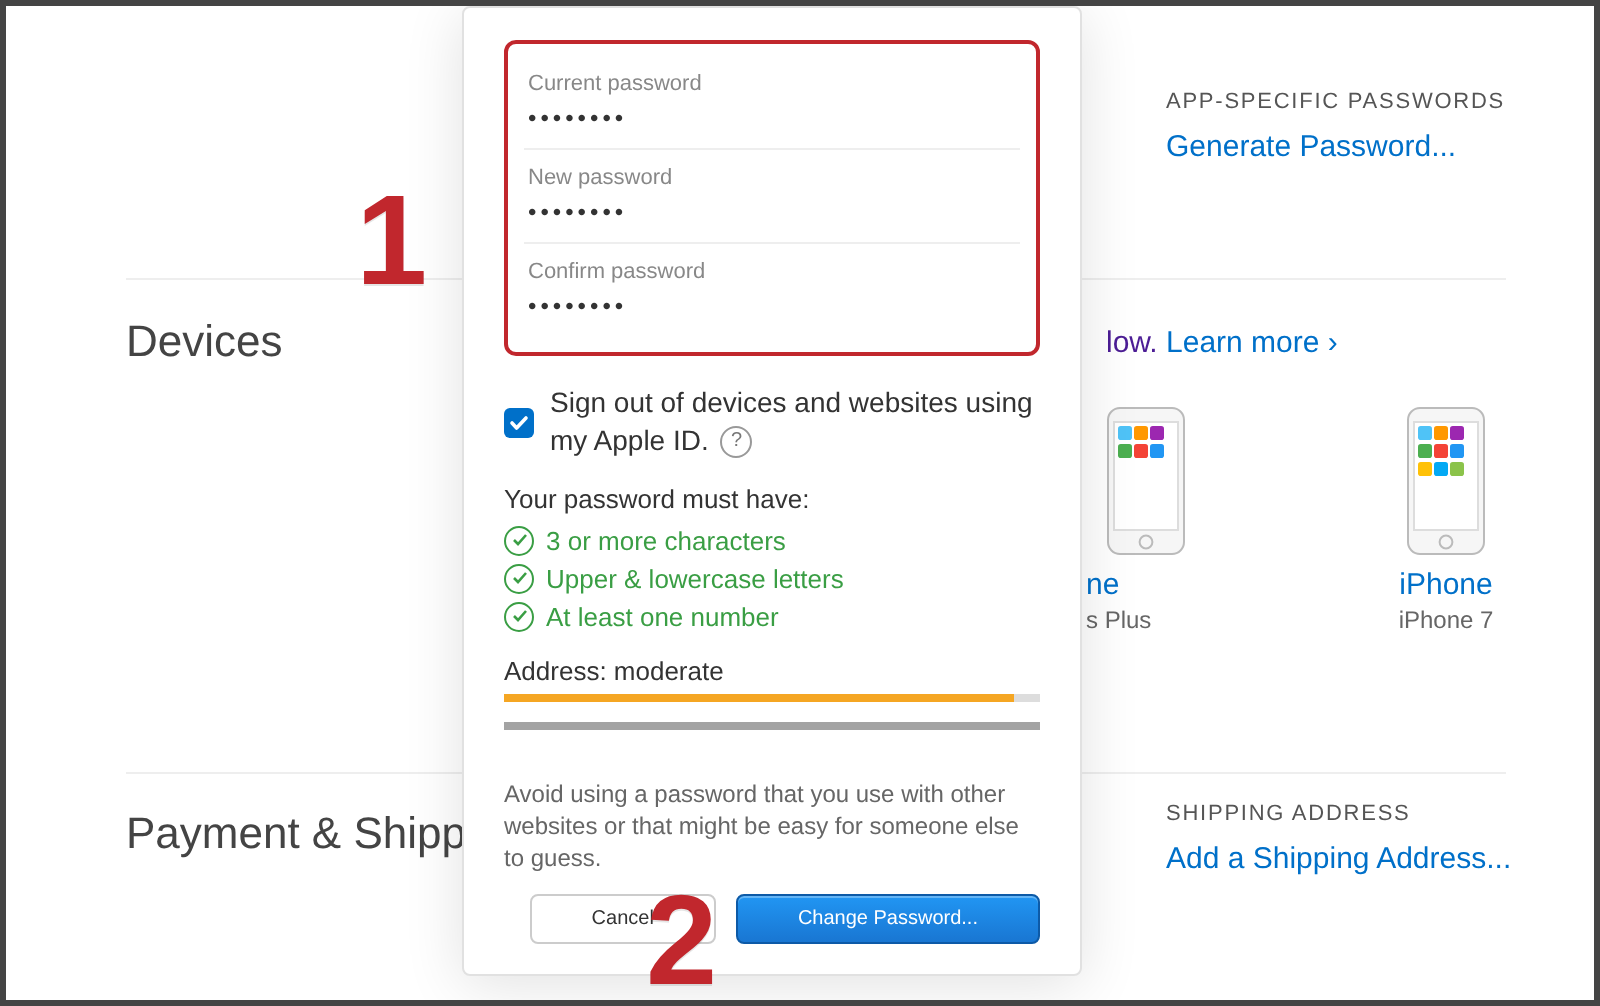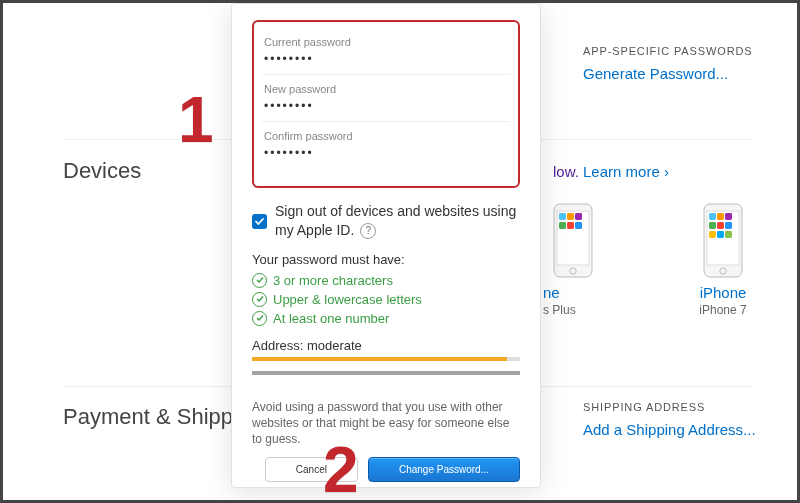--- a/index.html
+++ b/index.html
@@ -74,21 +74,21 @@
     background:#fff;
     border:1px solid var(--panel-border);
     border-radius:4px;
     box-shadow:var(--shadow);
     padding:16px 20px 12px 20px;
     box-sizing:border-box;
   }
   .fields-box{
     border:2px solid var(--marker);
     border-radius:6px;
-    padding:6px 8px 18px 8px;
+    padding:6px 8px 8px 8px;
     margin-bottom:14px;
   }
   .field{border-bottom:1px solid #eee;padding:8px 2px}
   .field:last-child{border-bottom:none}
   .field .lbl{font-size:11px;color:var(--muted);margin-bottom:4px}
   .field .val{font-size:12px;letter-spacing:2px;color:#333;font-family:Arial,sans-serif}
 
   .signout-row{display:flex;align-items:center;gap:8px;margin-bottom:12px;font-size:14px;color:#333;line-height:1.35}
   .checkbox{width:15px;height:15px;border-radius:3px;background:var(--link);display:flex;align-items:center;justify-content:center;flex:0 0 15px;margin-top:2px}
   .checkbox svg{display:block}

